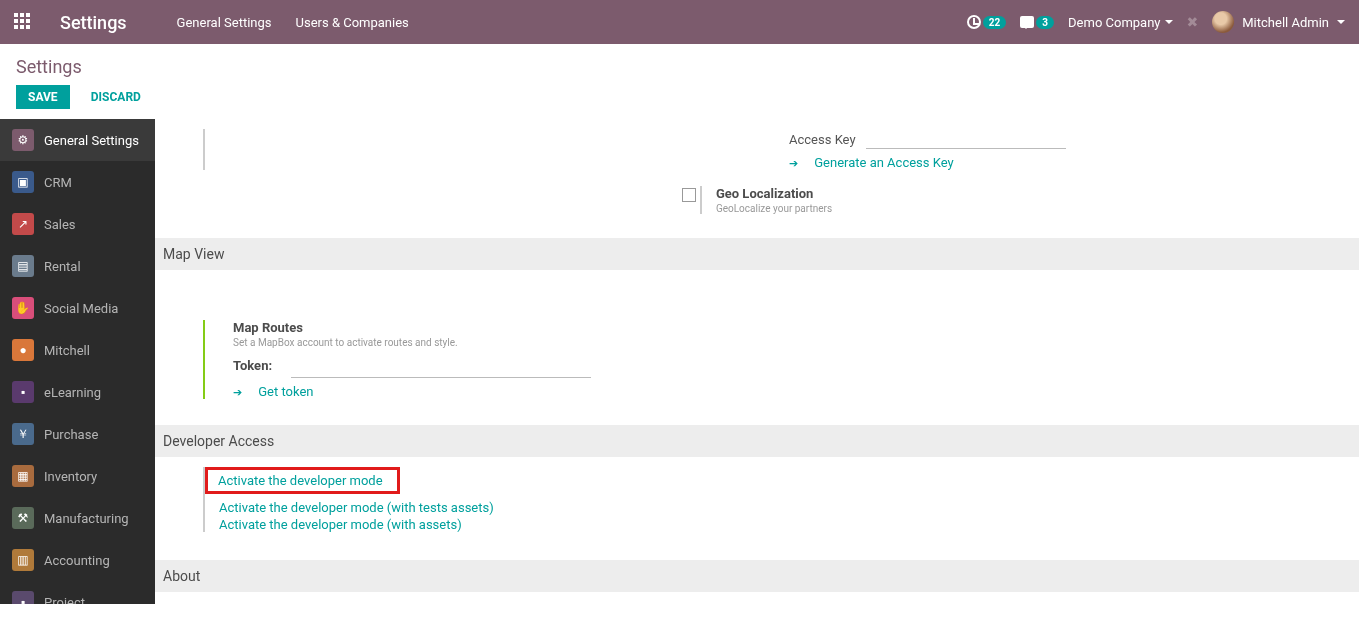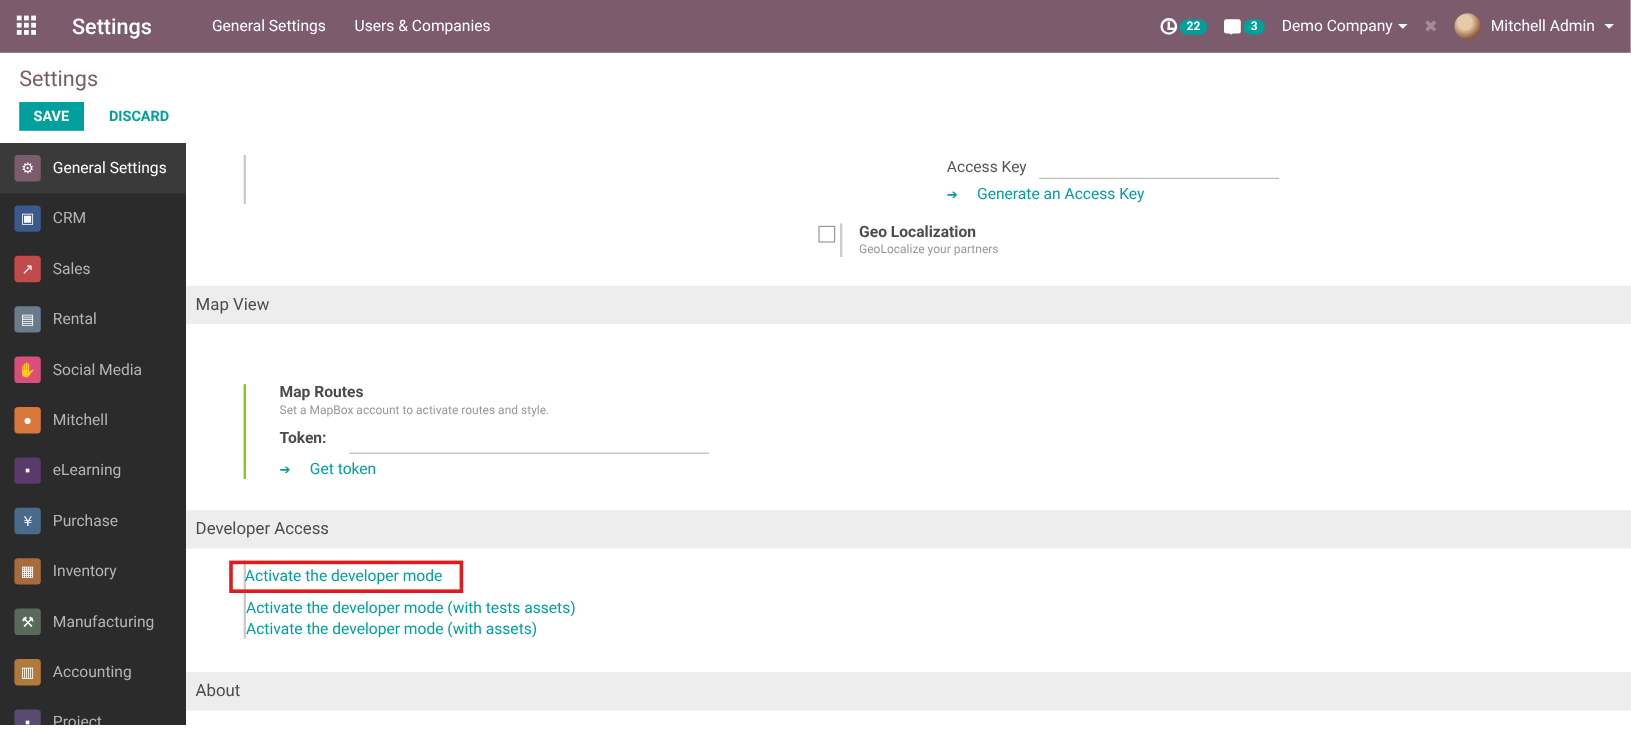--- a/index.html
+++ b/index.html
@@ -65,21 +65,21 @@
 .setting-desc { color: #999; font-size: 10px; }
 
 .section-header { background: #ededed; padding: 8px 8px; font-weight: normal; font-size: 14px; color: #4c4c4c; margin: 8px 0 0; }
 
 .map-block { padding: 18px 48px; }
 .map-inner { border-left: 2px solid #84cc16; padding-left: 28px; max-width: 560px; margin-top: 32px; }
 .map-inner .setting-title { margin-bottom: 2px; }
 .token-row { display: flex; align-items: flex-start; gap: 19px; margin-top: 10px; }
 
 .dev-block { padding: 10px 48px 18px; }
-.dev-inner { border-left: 2px solid #ccc; }
+.dev-inner { border-left: 2px solid #ccc; padding-left: 14px; }
 .dev-link { color: #00a09d; cursor: pointer; display: block; margin: 2px 0; font-size: 13px; }
 .highlight-box { border: 3px solid #e11b1b; padding: 3px 14px 3px 10px; display: inline-block; margin-left: -14px; margin-bottom: 4px; }
 .highlight-box .dev-link { display: inline; }
 
 
 .top-area { display: flex; padding: 10px 28px 0; }
 .top-left { flex: 1; border-left: 2px solid #ccc; min-height: 4px; margin-left: 20px; }
 .top-right { width: 560px; padding-left: 18px; }
 </style>
 </head>

